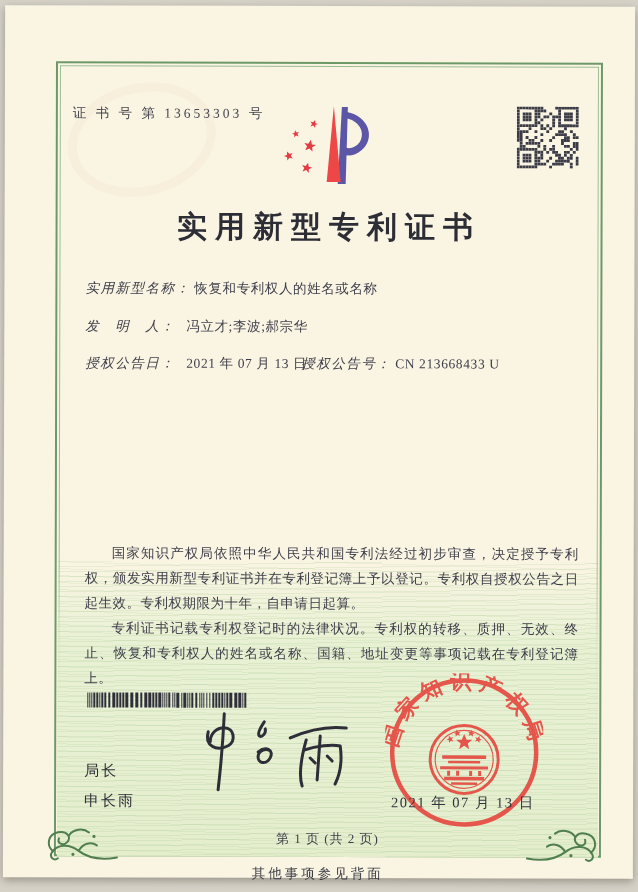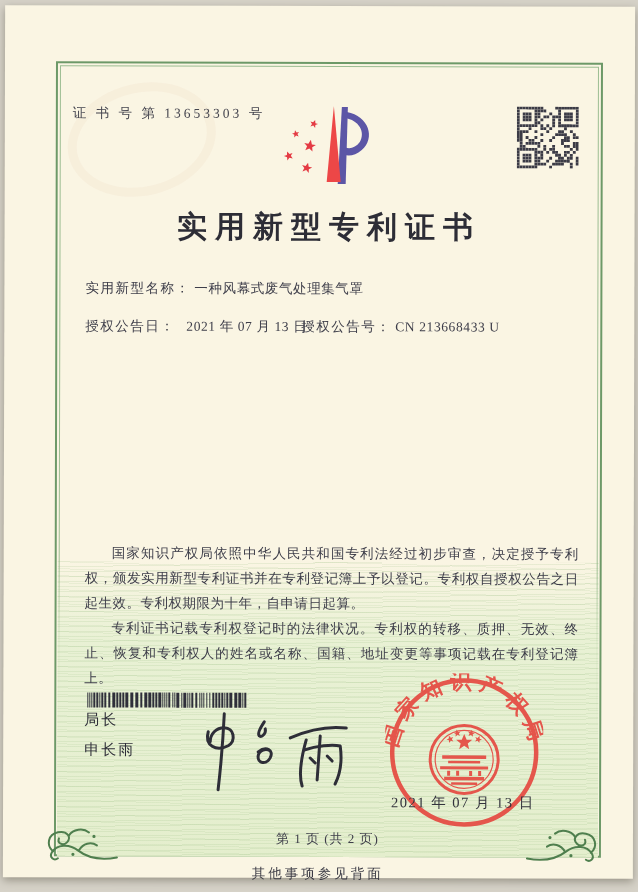--- a/index.html
+++ b/index.html
@@ -21,29 +21,29 @@
   }
   .cert-no { position:absolute; left:68px; top:99px; font-size:13.5px; letter-spacing:3px;
     color:#45454f;text-align:center; }
   .logo { position:absolute; left:276px; top:98px; width:96px; height:86px; }
   .qr { position:absolute; left:512px; top:100px; width:62px; height:62px; }
   .title { position:absolute; left:51px; top:201px; width:547px; text-align:center;
     font-size:30px; font-weight:bold; letter-spacing:8px; color:#2d2d36; }
   .fields { position:absolute; left:81px; top:274px; width:500px; }
   .field-row { height:37.6px; font-size:13.5px; color:#3e3e4a; letter-spacing:0.6px;
     white-space:nowrap; }
-  .field-label { display:inline-block; min-width:97px; letter-spacing:1.5px; }
+  .field-label { display:inline-block; min-width:97px; letter-spacing:1.5px;font-style:italic; }
   .grant-first { display:inline-block; width:212px; }
   .paras { position:absolute; left:81px; top:535px; width:494px; font-size:13.5px;
     line-height:25px; color:#3e3e4a; text-align:justify; letter-spacing:0.5px; }
   .paras p { text-indent:2em; }
   .barcode { position:absolute; left:84px; top:687px; width:164px; height:15px;
     font-size:0; white-space:nowrap; }
   .barcode i { display:inline-block; height:100%; background:#2f2f3a; }
-  .signer { position:absolute; left:81px; top:699px; font-size:15px; line-height:30px;
+  .signer { position:absolute; left:81px; top:750px; font-size:15px; line-height:30px;
     color:#2e2e38; letter-spacing:2px; }
   .sig-svg { position:absolute; left:183px; top:700px; }
   .seal-svg { position:absolute; left:382px; top:667px; opacity:0.9; }
   .seal-date { position:absolute; left:388px; top:787px; font-size:14.5px;
     letter-spacing:1.5px; color:#33333d; }
   .page-num { position:absolute; left:51px; top:824px; width:547px; text-align:center;
     font-size:13px; letter-spacing:1px; color:#3e3e4a; }
   .flourish { position:absolute; top:818px; }
   .flourish.bl { left:36px; }
   .flourish.br { left:522px; transform:scaleX(-1); }
@@ -301,21 +301,25 @@
       <rect x="18" y="60" width="2.88" height="2.88" fill="#3b3b46"></rect>
       <rect x="33" y="60" width="2.88" height="2.88" fill="#3b3b46"></rect>
       <rect x="54" y="60" width="2.88" height="2.88" fill="#3b3b46"></rect>
     </svg>
 
   <div class="title">实用新型专利证书</div>
 
   <div class="fields">
     <div class="field-row">
       <span class="field-label">实用新型名称：</span>
-      <span>一种风幕式废气处理集气罩</span>
+      <span>恢复和专利权人的姓名或名称</span>
+    </div>
+    <div class="field-row">
+      <span class="field-label">发　明　人：</span>
+      <span>冯立才;李波;郝宗华</span>
     </div>
     <div class="field-row">
       <span class="grant-first">
         <span class="field-label">授权公告日：</span>
         <span>2021 年 07 月 13 日</span>
       </span>
       <span class="field-label" style="min-width:0">授权公告号：</span>
       <span>CN 213668433 U</span>
     </div>
   </div>

